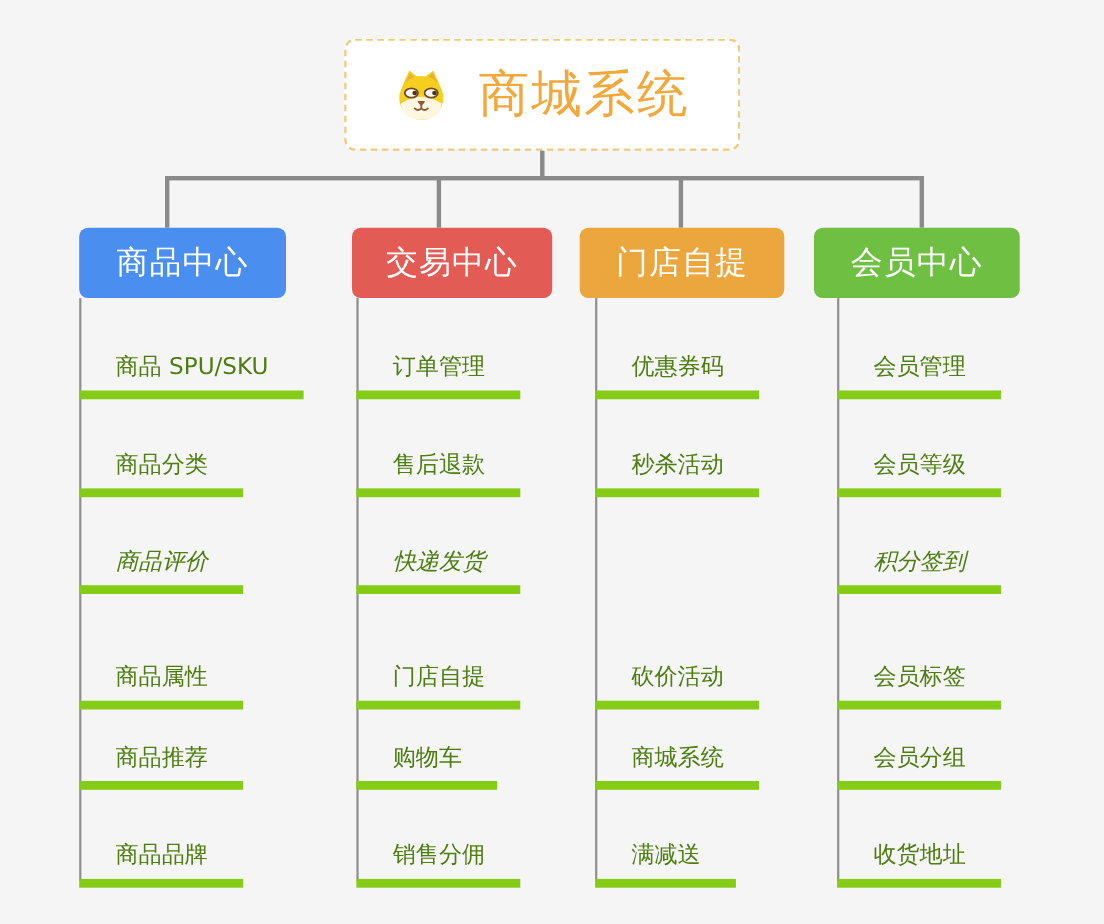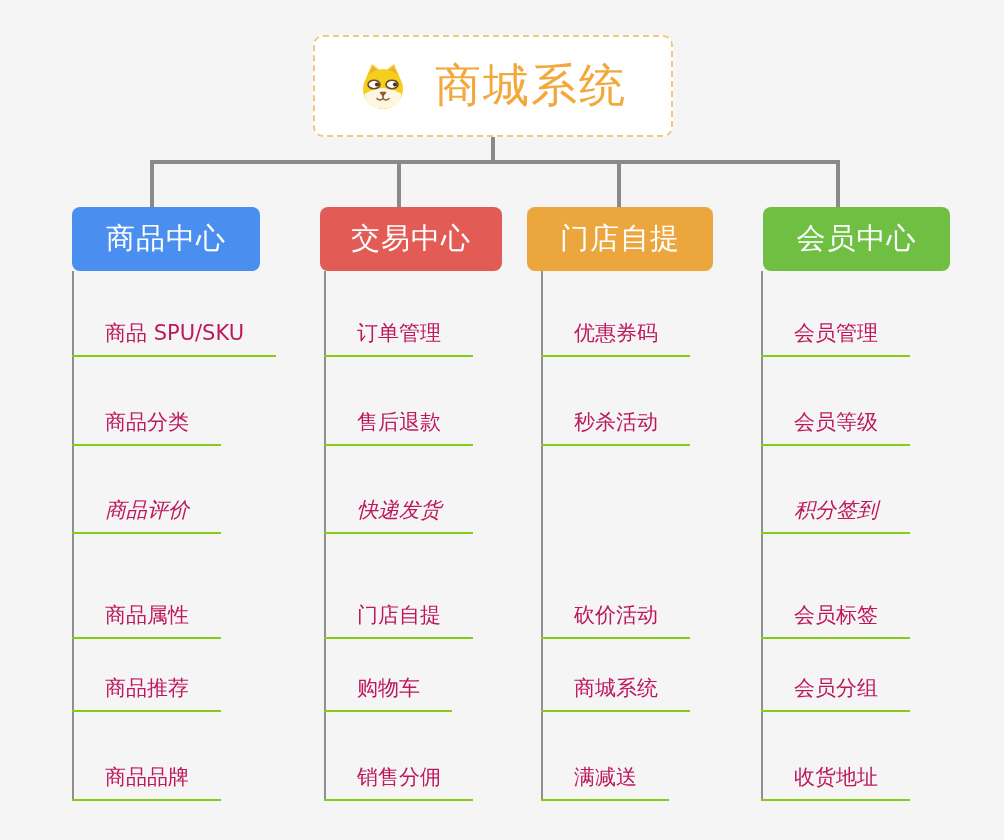--- a/index.html
+++ b/index.html
@@ -30,27 +30,27 @@
   
   .branch{
     position:absolute;top:207px;height:64px;border-radius:8px;
     display:flex;align-items:center;justify-content:center;
     color:#ffffff;font-size:29px;letter-spacing:1px;white-space:nowrap;
     cursor:pointer;
   }
   .branch-1{left:72px;width:188px;}
   .branch-2{left:320px;width:182px;}
   .branch-3{left:527px;width:186px;}
-  .branch-4{left:763px;width:187px;}
+  .branch-4{left:740px;width:187px;}
   
   .leaf{
     position:absolute;white-space:nowrap;
-    font-size:21px;line-height:24px;color:#be185d;
+    font-size:21px;line-height:24px;color:#4d7c0f;
     padding:0 32px 10px 33px;
-    border-bottom:2px solid #84cc16;
+    border-bottom:8px solid #84cc16;
     cursor:pointer;
   }
   .c1{left:72px;} .c2{left:324px;} .c3{left:541px;} .c4{left:761px;}
   .r1{top:321px;} .r2{top:410px;} .r3{top:498px;font-style:italic;} .r4{top:587px;margin-top:16px;} .r5{top:676px;} .r6{top:765px;}
 </style>
 </head>
 <body>
 
 <div class="canvas">
 

